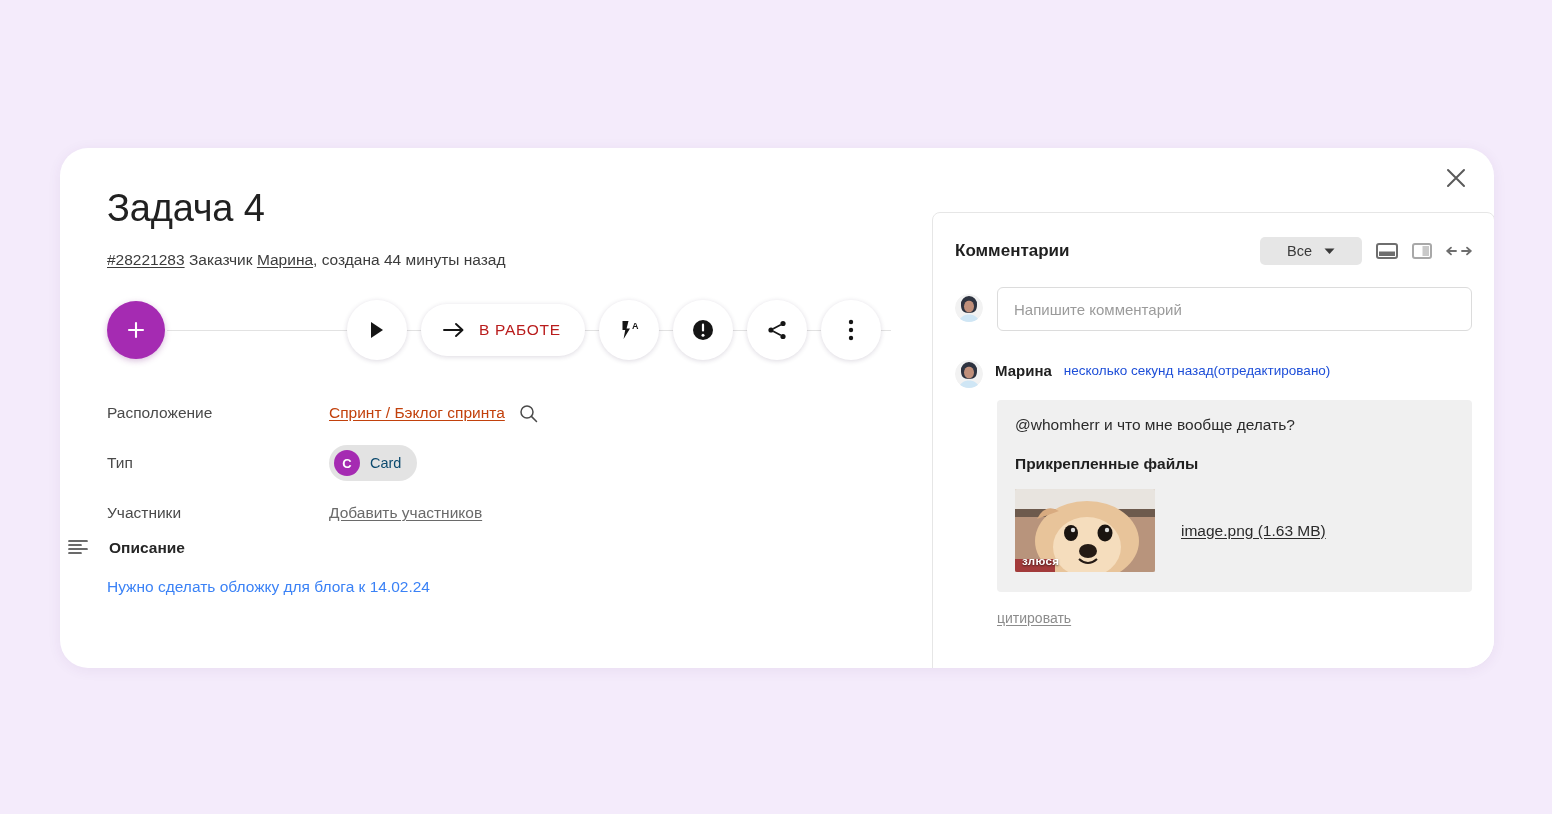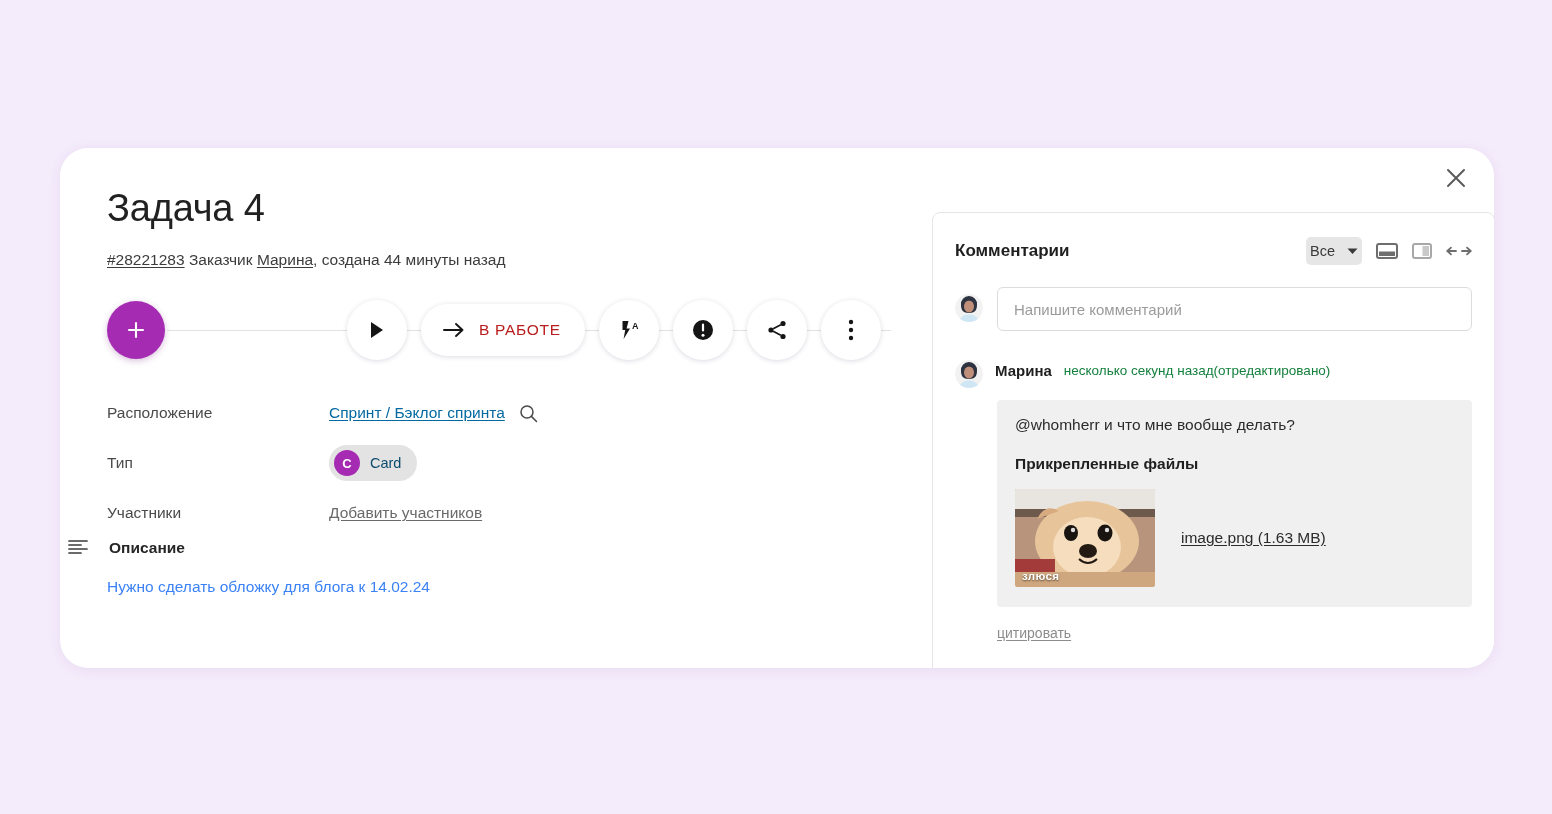--- a/index.html
+++ b/index.html
@@ -122,21 +122,21 @@
     flex: 0 0 222px;
   }
   .pval {
     font-size: 15.5px;
     color: #3c3c3c;
     display: flex;
     align-items: center;
     gap: 14px;
   }
   .pval a {
-    color: #0369a1;
+    color: #c2410c;
     text-decoration: underline;
     text-underline-offset: 2px;
     cursor: pointer;
   }
   .pval a.muted { color: #6a6a6a; }
   .chip {
     display: inline-flex; align-items: center; gap: 10px;
     background: #e3e3e3;
     border-radius: 18px;
     padding: 5px 16px 5px 5px;
@@ -179,21 +179,21 @@
   }
   .panel-head {
     display: flex; align-items: center; justify-content: space-between;
     height: 32px;
   }
   .panel-title { font-size: 17px; font-weight: 700; color: #1f1f1f; }
   .panel-tools { display: flex; align-items: center; gap: 14px; }
   .select {
     display: flex; align-items: center; gap: 12px;
     background: #e6e6e6; border-radius: 5px;
-    padding: 6px 4px;
+    padding: 6px 27px;
     cursor: pointer;
   }
   .select-label { font-size: 14.5px; color: #3a3a3a; }
   .tool-ic { cursor: pointer; display: flex; align-items: center; }
 
   
   .composer {
     margin-top: 20px;
     display: flex; align-items: flex-start; gap: 14px;
   }
@@ -212,38 +212,38 @@
     color: #222;
     background: #fff;
     outline: none;
   }
   .comment-input::placeholder { color: #9b9b9b; }
 
   
   .comment { margin-top: 22px; }
   .c-head { display: flex; align-items: center; gap: 12px; }
   .c-author { font-size: 15px; font-weight: 700; color: #1f1f1f; }
-  .c-time { font-size: 13.5px; color: #15803d; }
+  .c-time { font-size: 13.5px; color: #1d4ed8; }
   .c-body {
     margin-top: 12px; margin-left: 42px;
     background: #f0f0f0;
     border-radius: 4px;
     padding: 16px 18px 20px 18px;
   }
   .c-text { font-size: 15.5px; color: #2b2b2b; }
   .c-files-title {
     margin-top: 21px;
     font-size: 15.5px; font-weight: 700; color: #1f1f1f;
   }
   .att {
     margin-top: 16px;
     display: flex; align-items: center; gap: 26px;
   }
   .thumb {
-    width: 140px; height: 98px;
+    width: 140px; height: 83px;
     border-radius: 2px;
     overflow: hidden;
     position: relative;
     flex: 0 0 140px;
     cursor: pointer;
     background: #cfa77f;
   }
   .thumb-cap {
     position: absolute; left: 7px; bottom: 5px;
     font-size: 11.5px; font-weight: 700; color: #fff;

